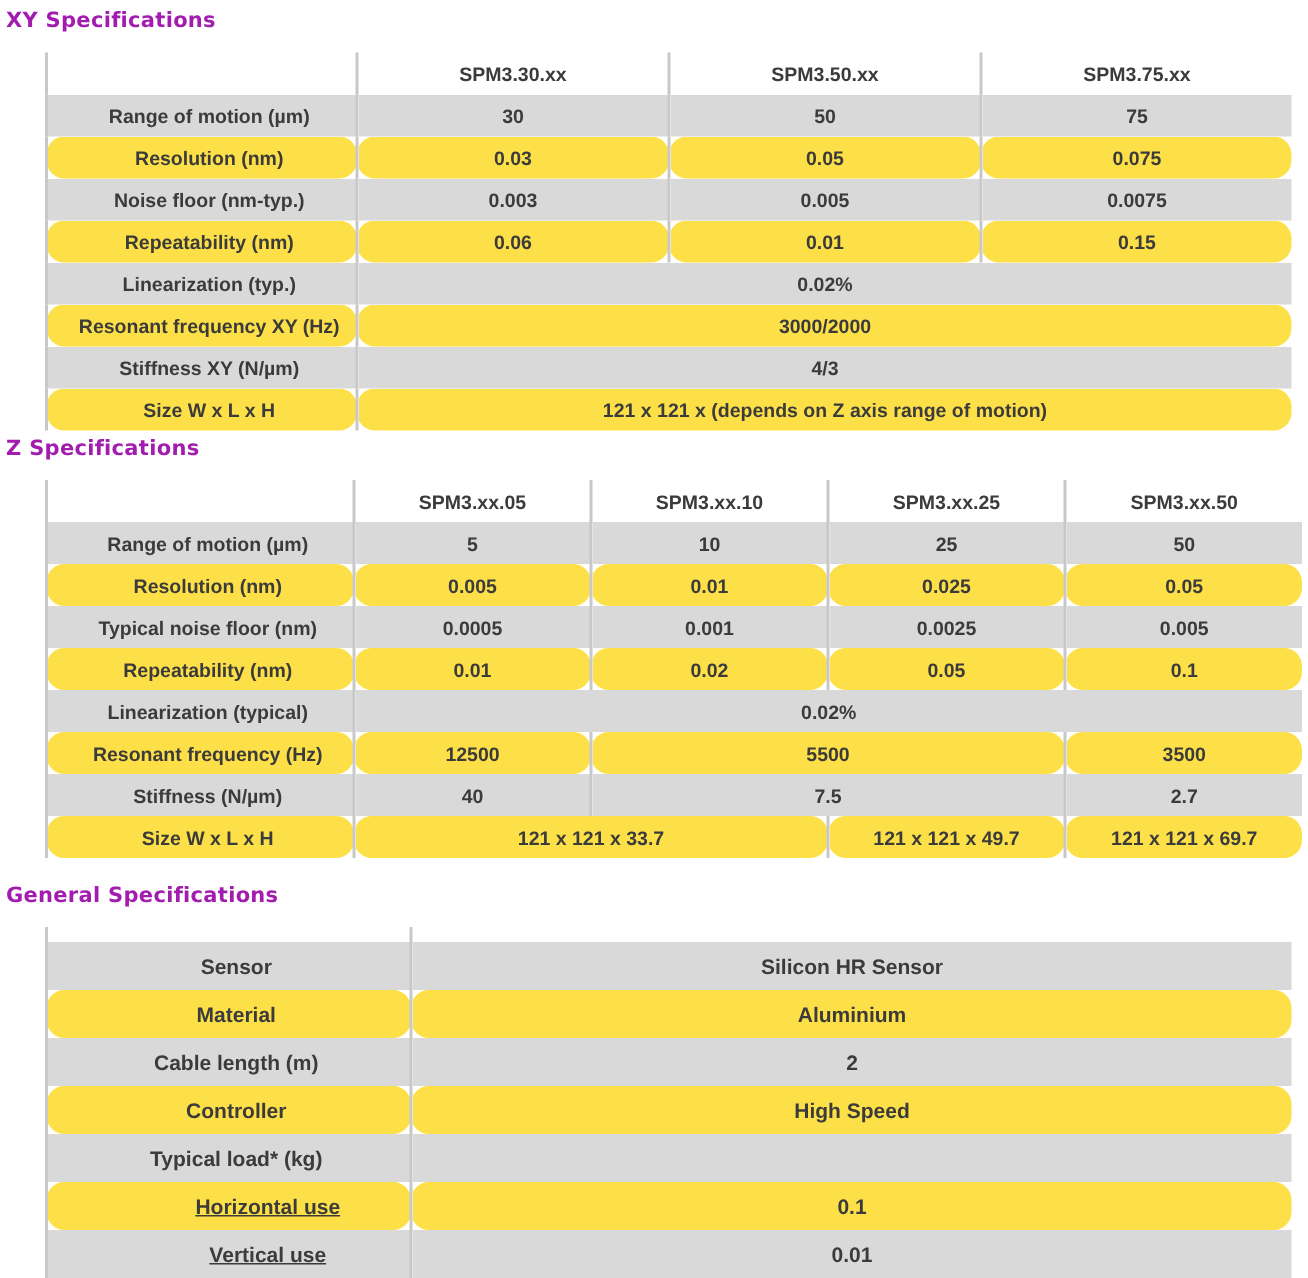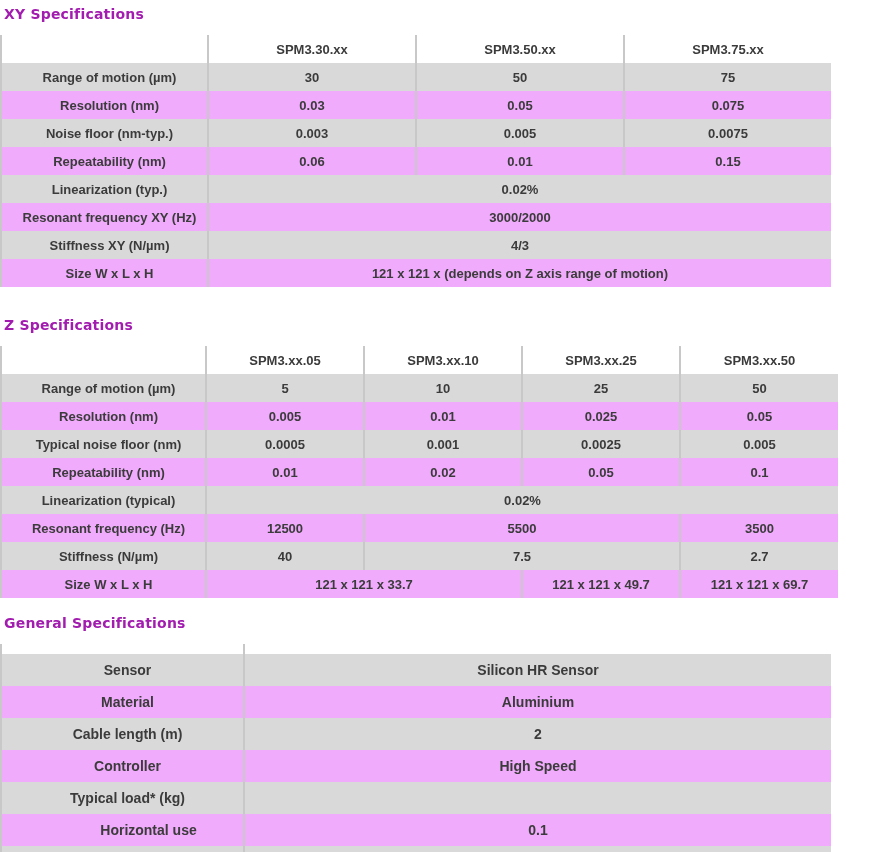--- a/index.html
+++ b/index.html
@@ -13,26 +13,27 @@
   }
   .section-title {
     font-family: "DejaVu Sans", sans-serif;
     font-size: 14px;
     font-weight: bold;
     color: #a21caf;
     letter-spacing: 0.2px;
     margin-left: 4px;
   }
   #sec-xy .section-title { margin-top: 6px; }
-  #sec-z .section-title { margin-top: 30px; }
+  #sec-z .section-title { margin-top: 4px; }
   #sec-general .section-title { margin-top: 17px; }
 
   table.spec-table {
     border-collapse: collapse;
     table-layout: fixed;
+    margin-left: 30px;
     margin-top: 13px;
     font-size: 13px;
     font-weight: bold;
     color: #3b3b3b;
   }
   table.spec-table th, table.spec-table td {
     border-left: 2px solid #c8c8c8;
     vertical-align: middle;
     white-space: nowrap;
     overflow: hidden;
@@ -42,23 +43,23 @@
     text-align: center;
     background: #ffffff;
     font-weight: bold;
   }
   table.spec-table tbody td { height: 28px; text-align: center; }
   #sec-general table.spec-table tbody td { height: 32px; font-size: 14px; }
   table.spec-table td.label-cell {
     text-align: center;
     padding-left: 10px;
   }
-  table.spec-table td.label-cell.indent { padding-left: 52px; }
+  table.spec-table td.label-cell.indent { padding-left: 52px; text-decoration: underline; }
   table.spec-table tbody tr.stripe td { background: #d9d9d9; }
-  table.spec-table tbody tr.plain td { background: #f0abfc; }
+  table.spec-table tbody tr.plain td { background: #fde047; border-radius: 12px; }
   table.spec-table thead tr.spacer th { height: 10px; }
 </style>
 </head>
 <body>
 
 <section id="sec-xy">
   <h2 class="section-title">XY Specifications</h2>
   <table class="spec-table">
       <colgroup>
         <col style="width: 207px;">

